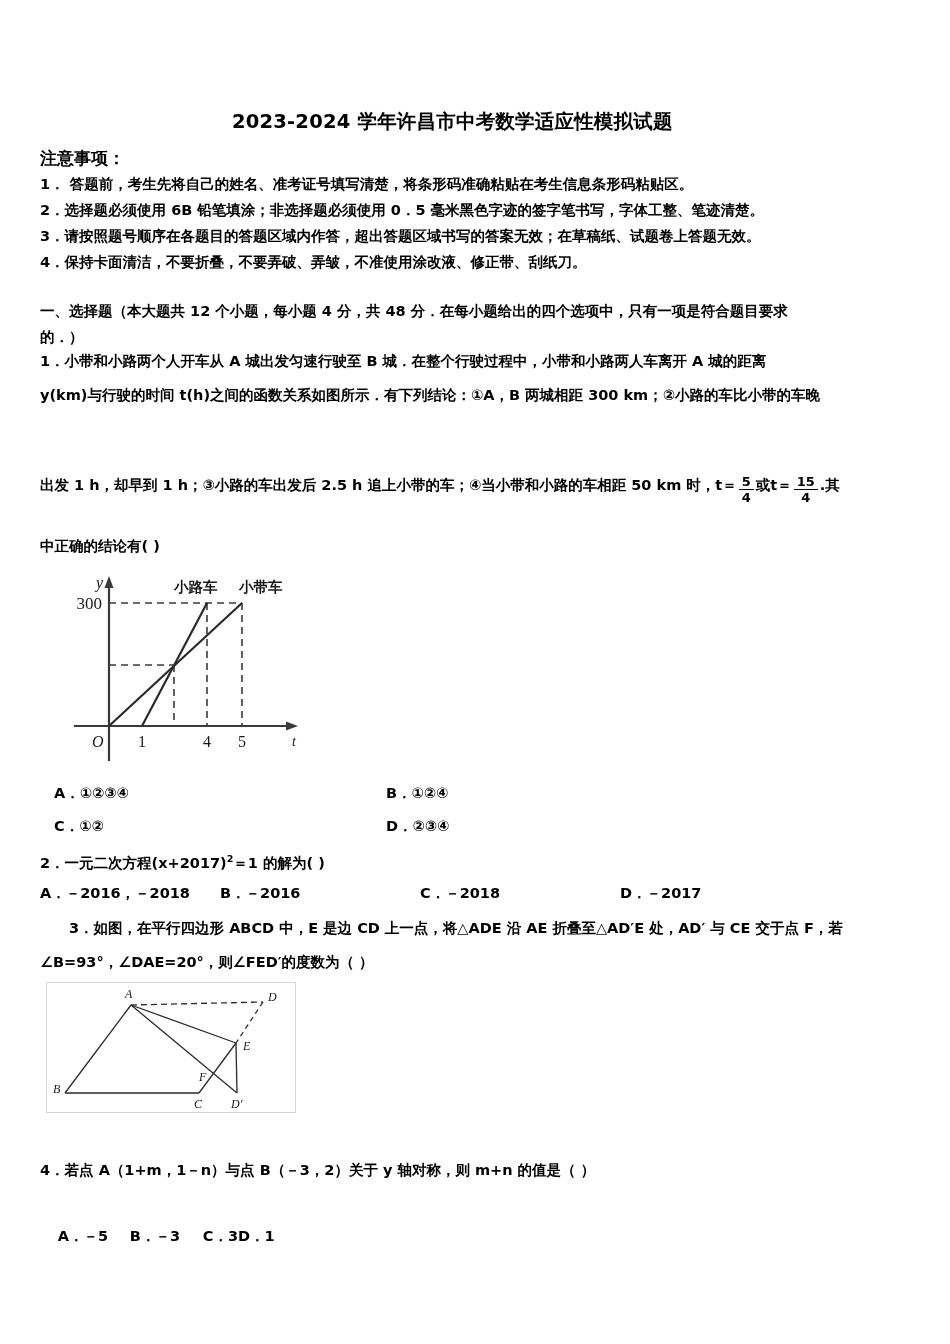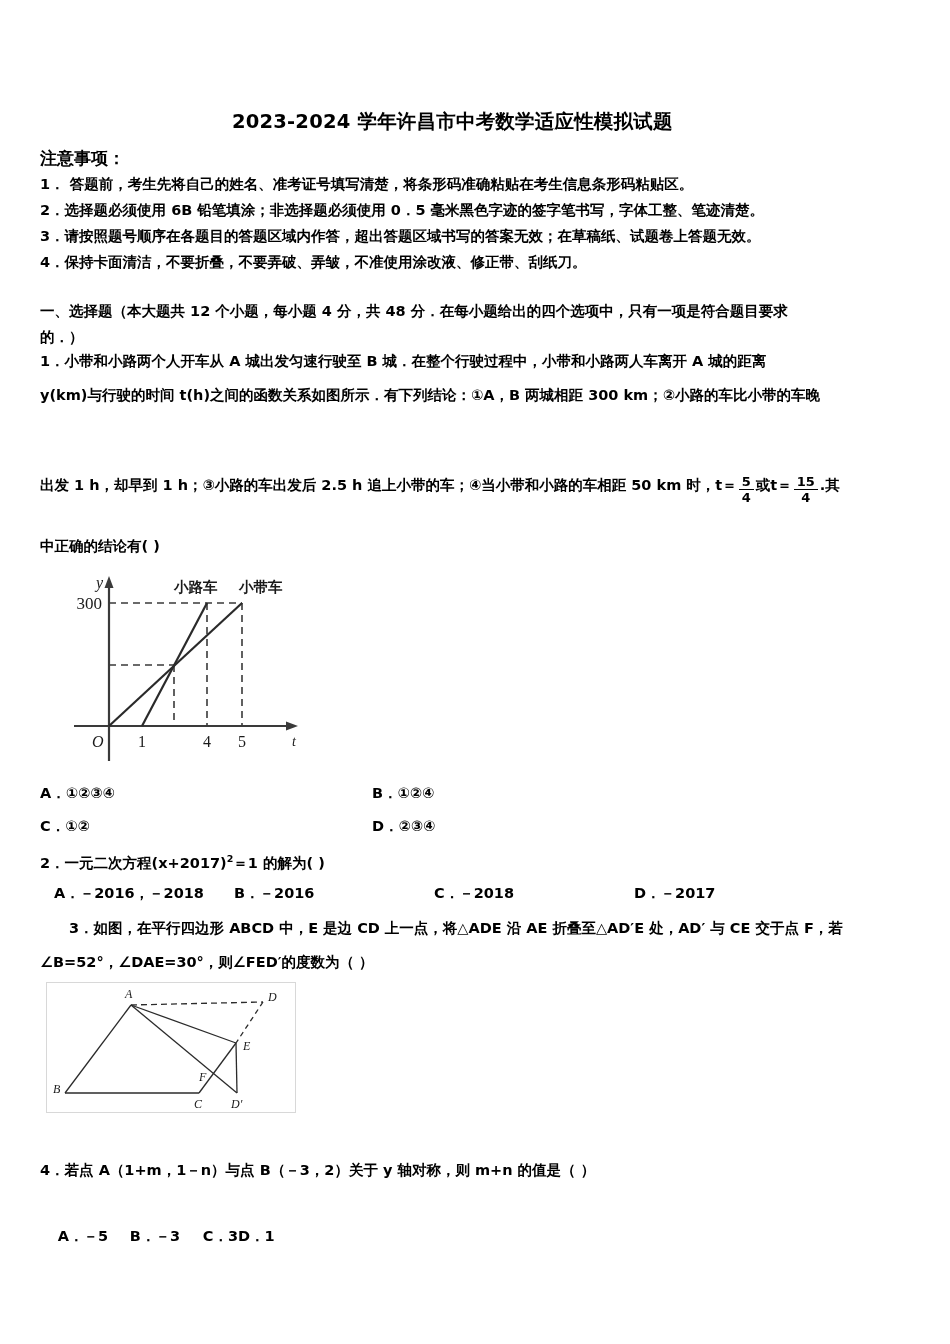--- a/index.html
+++ b/index.html
@@ -120,28 +120,29 @@
   .fig1 svg { display: block; }
 
   
   .opt-row {
     position: absolute;
     font-family: "DejaVu Sans", "Liberation Sans", sans-serif;
     font-weight: bold;
     font-size: 14.5px;
     line-height: 26px;
     white-space: nowrap;
+    margin-left: 14px;
   }
   .q1-optA { left: 40px;  top: 780px; }
   .q1-optB { left: 372px; top: 780px; }
   .q1-optC { left: 40px;  top: 813px; }
   .q1-optD { left: 372px; top: 813px; }
 
   .q2-text { position: absolute; left: 40px; top: 846px; width: 700px; white-space: nowrap; }
-  .q2-opts { position: absolute; left: 40px; top: 880px; width: 880px; white-space: nowrap; margin-left: 14px; }
+  .q2-opts { position: absolute; left: 40px; top: 880px; width: 880px; white-space: nowrap; }
   .q2-opts span.o { display: inline-block; }
   .o1 { width: 180px; }
   .o2 { width: 200px; }
   .o3 { width: 200px; }
 
   .q3-l1 { position: absolute; left: 40px; top: 915px; width: 900px; white-space: nowrap; margin-left: 29px; }
   .q3-l2 { position: absolute; left: 40px; top: 949px; width: 900px; white-space: nowrap; }
 
   
   .fig2 {
@@ -260,21 +261,21 @@
   </div>
 
   <div class="qtext q2-text">
     <span>2．一元二次方程(x+2017)</span><sup class="exp">2</sup><span>＝1 的解为(   )</span>
   </div>
   <div class="qtext q2-opts">
     <span class="o o1"><span>A．</span><span>－2016，－2018</span></span><span class="o o2"><span>B．</span><span>－2016</span></span><span class="o o3"><span>C．</span><span>－2018</span></span><span class="o"><span>D．</span><span>－2017</span></span>
   </div>
 
   <div class="qtext q3-l1">3．如图，在平行四边形 ABCD 中，E 是边 CD 上一点，将△ADE 沿 AE 折叠至△AD′E 处，AD′ 与 CE 交于点 F，若</div>
-  <div class="qtext q3-l2">∠B=52°，∠DAE=30°，则∠FED′的度数为（      ）</div>
+  <div class="qtext q3-l2">∠B=93°，∠DAE=20°，则∠FED′的度数为（      ）</div>
 
   <div class="fig2">
     <svg width="248" height="129" viewBox="0 0 248 129">
 
       <line x1="84" y1="22" x2="18" y2="110" stroke="#2b2b2b" stroke-width="1.3"></line>
 
       <line x1="18" y1="110" x2="152" y2="110" stroke="#2b2b2b" stroke-width="1.3"></line>
 
       <line x1="84" y1="22" x2="189" y2="60" stroke="#2b2b2b" stroke-width="1.3"></line>
 

